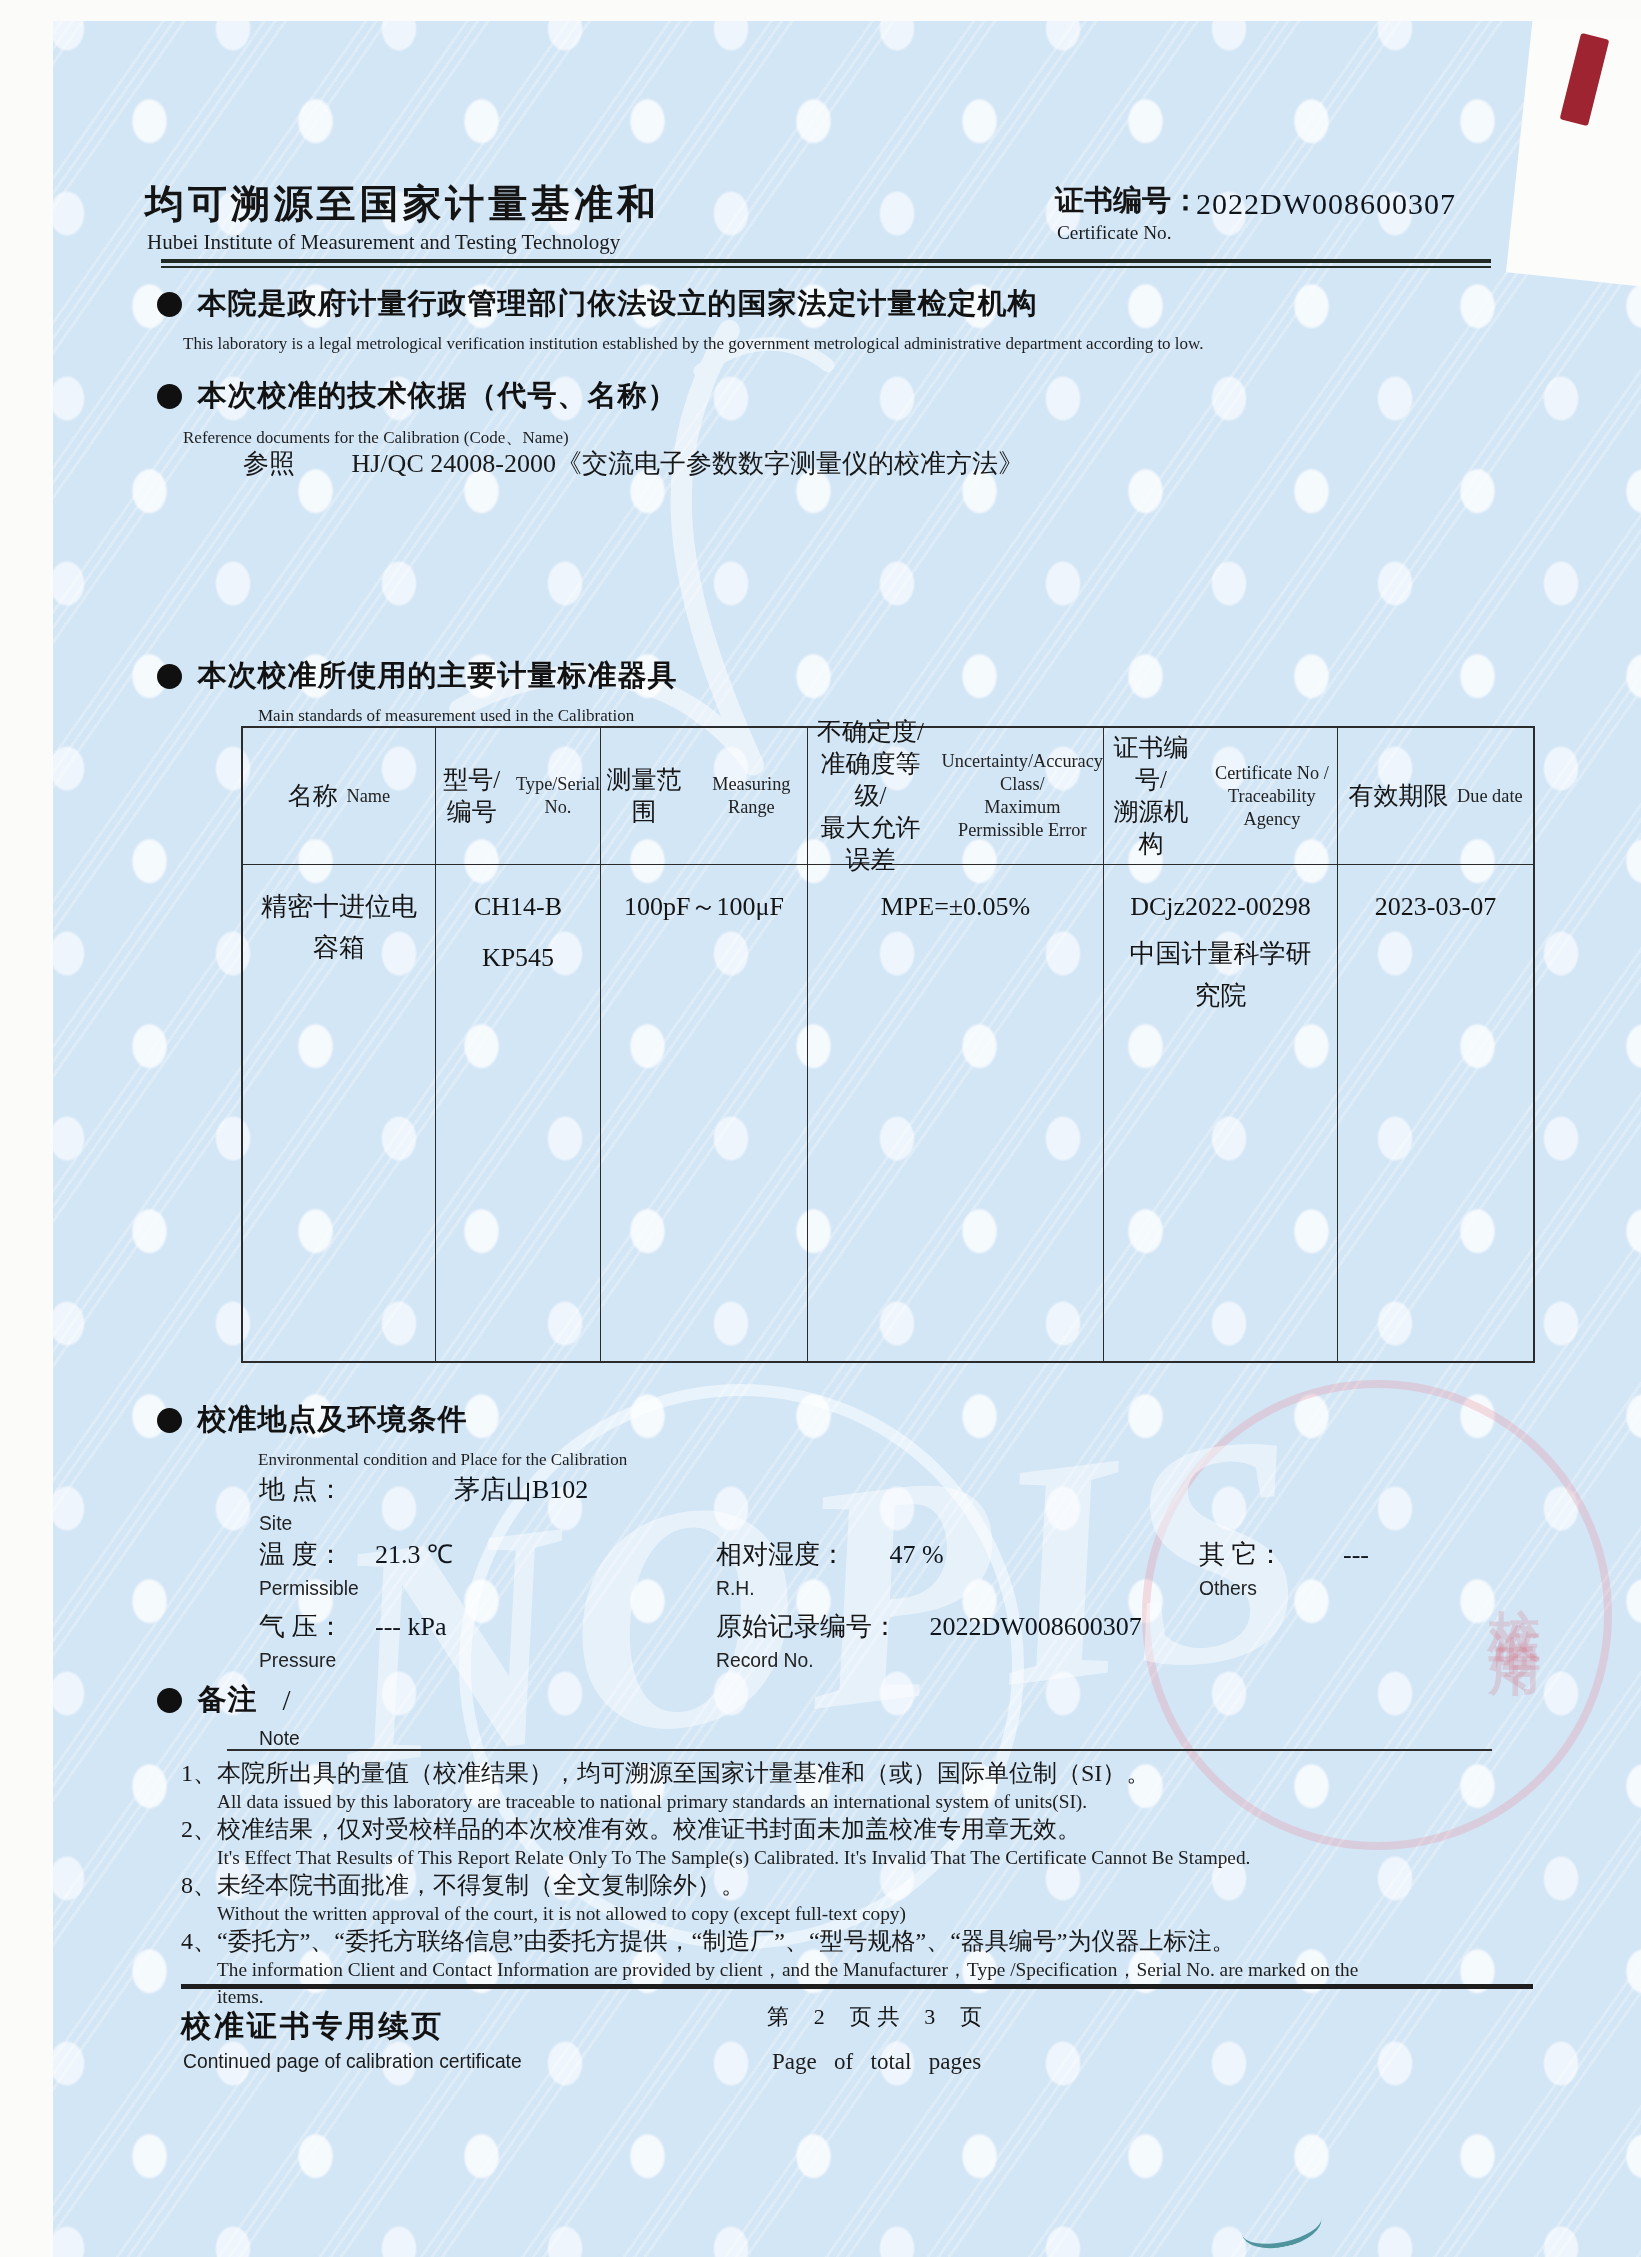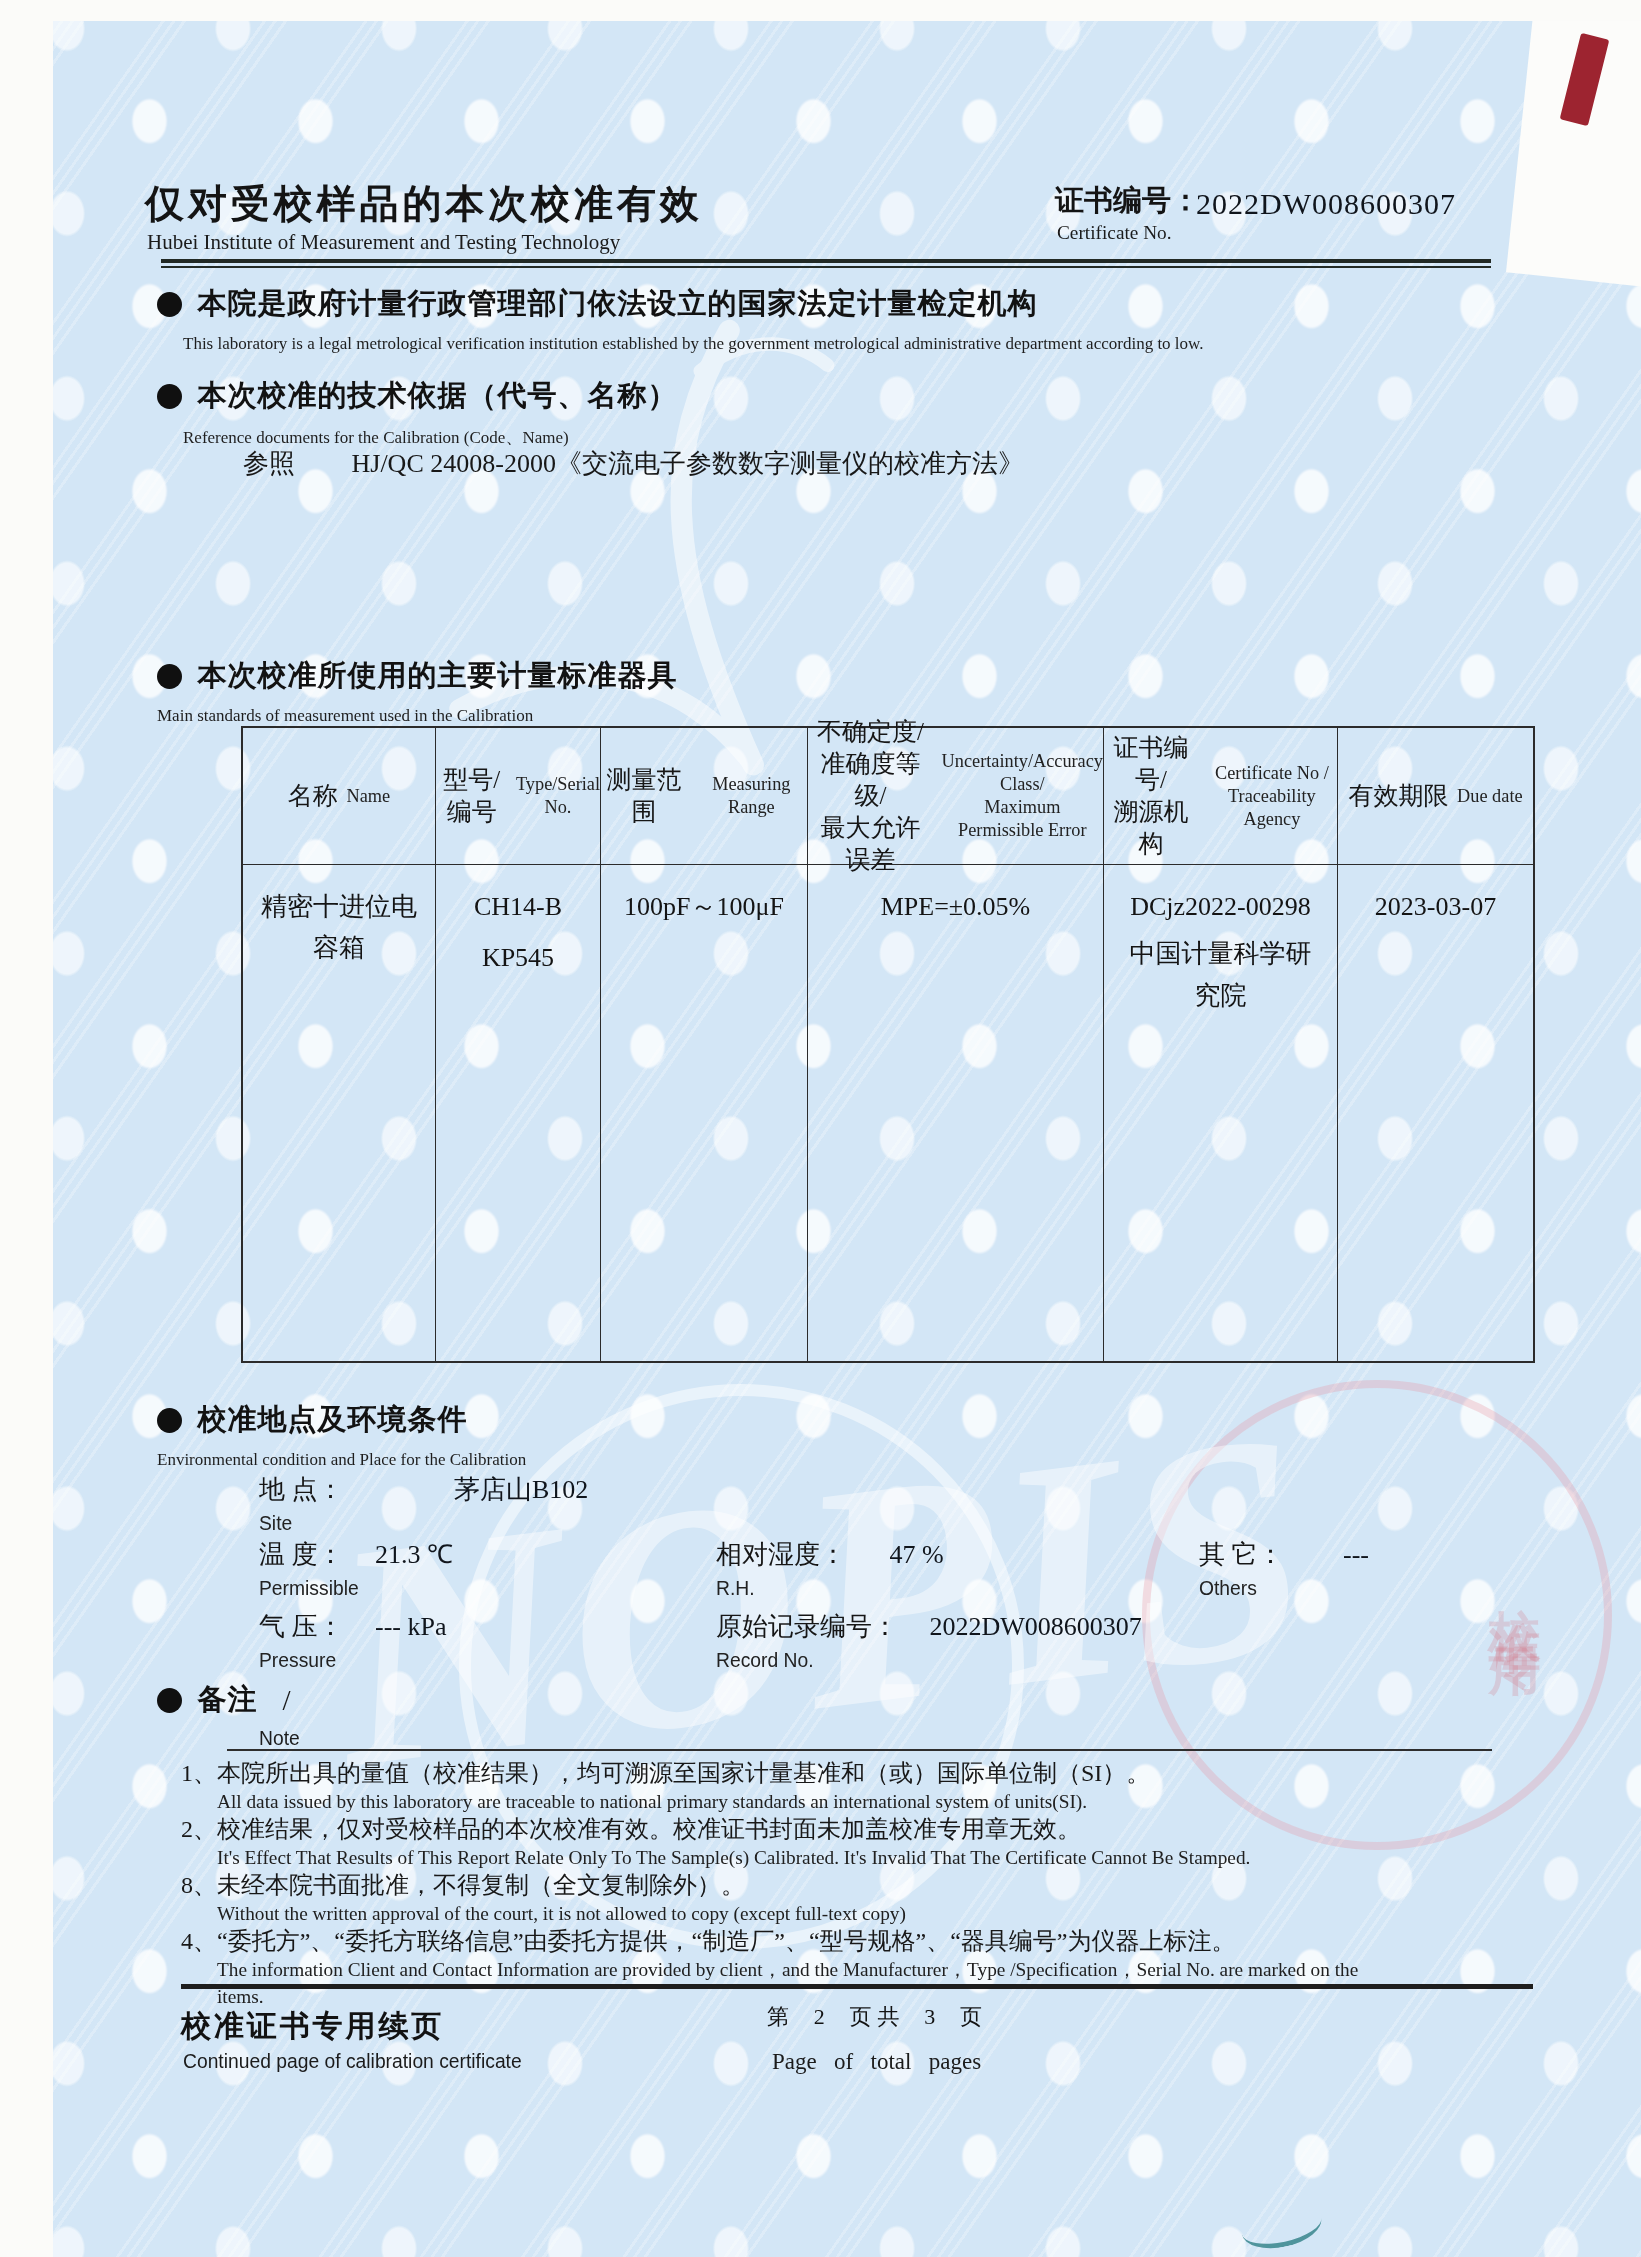--- a/index.html
+++ b/index.html
@@ -47,21 +47,21 @@
   .cert-value{left:1143px;top:166px;font-size:30px;letter-spacing:1px;color:#10151c;}
   .head-rule{left:108px;top:238px;width:1330px;}
   .head-rule .r1{height:3.9px;background:#222a25;}
   .head-rule .r2{height:1.9px;background:#222a25;margin-top:2.9px;}
   
   .sec-row{display:flex;align-items:center;}
   .bullet{width:25px;height:25px;background:#101010;border-radius:50%;margin-right:15.4px;flex:none;}
   .sec-title{font-size:29px;font-weight:700;letter-spacing:1px;color:#121212;}
   .sec-en{font-family:"Liberation Serif",serif;font-size:17px;color:#1e1e1e;margin-top:9.7px;}
   .ml27{margin-left:26px;}
-  .ml105{}
+  .ml105{margin-left:101px;}
   .ref-line{left:190px;top:425px;font-family:"Liberation Serif",serif;font-size:26px;color:#181818;}
   .ref-doc{margin-left:50px;}
   .slash{font-family:"Liberation Serif",serif;font-size:29px;margin-left:25px;color:#181818;}
   
   .std-table{
     left:188px;top:705px;width:1294px;height:637px;border:2.9px solid #2b2b2b;
     display:grid;grid-template-columns:193px 165px 207px 296px 234px 1fr;grid-template-rows:137px 1fr;
     font-family:"Liberation Serif",serif;box-sizing:border-box;
   }
   .th,.td{border-right:1.9px solid #2b2b2b;box-sizing:border-box;}
@@ -104,21 +104,21 @@
     <path d="M340 62 C 382 28 432 24 472 56" stroke="#ffffff" stroke-width="14" fill="none" stroke-linecap="round"></path>
   </svg>
   <div class="abs wm-circle-white"></div>
   <div class="abs wm-ring-pink"></div>
   <div class="abs wm-nopis">NOPIS</div>
   <div class="abs wm-pink-text">校准专用</div>
   <div class="abs scan-corner"></div>
   <div class="abs red-mark"></div>
   <div class="abs teal-mark"></div>
 
-  <div class="abs org-cn cn">仅对受校样品的本次校准有效</div>
+  <div class="abs org-cn cn">均可溯源至国家计量基准和</div>
   <div class="abs org-en serif">Hubei Institute of Measurement and Testing Technology</div>
   <div class="abs cert-label cn">证书编号：</div>
   <div class="abs cert-en serif">Certificate No.</div>
   <div class="abs cert-value serif">2022DW008600307</div>
   <div class="abs head-rule">
     <div class="r1"></div>
     <div class="r2"></div>
   </div>
 
   <div class="abs" style="left:104px;top:263px;">

